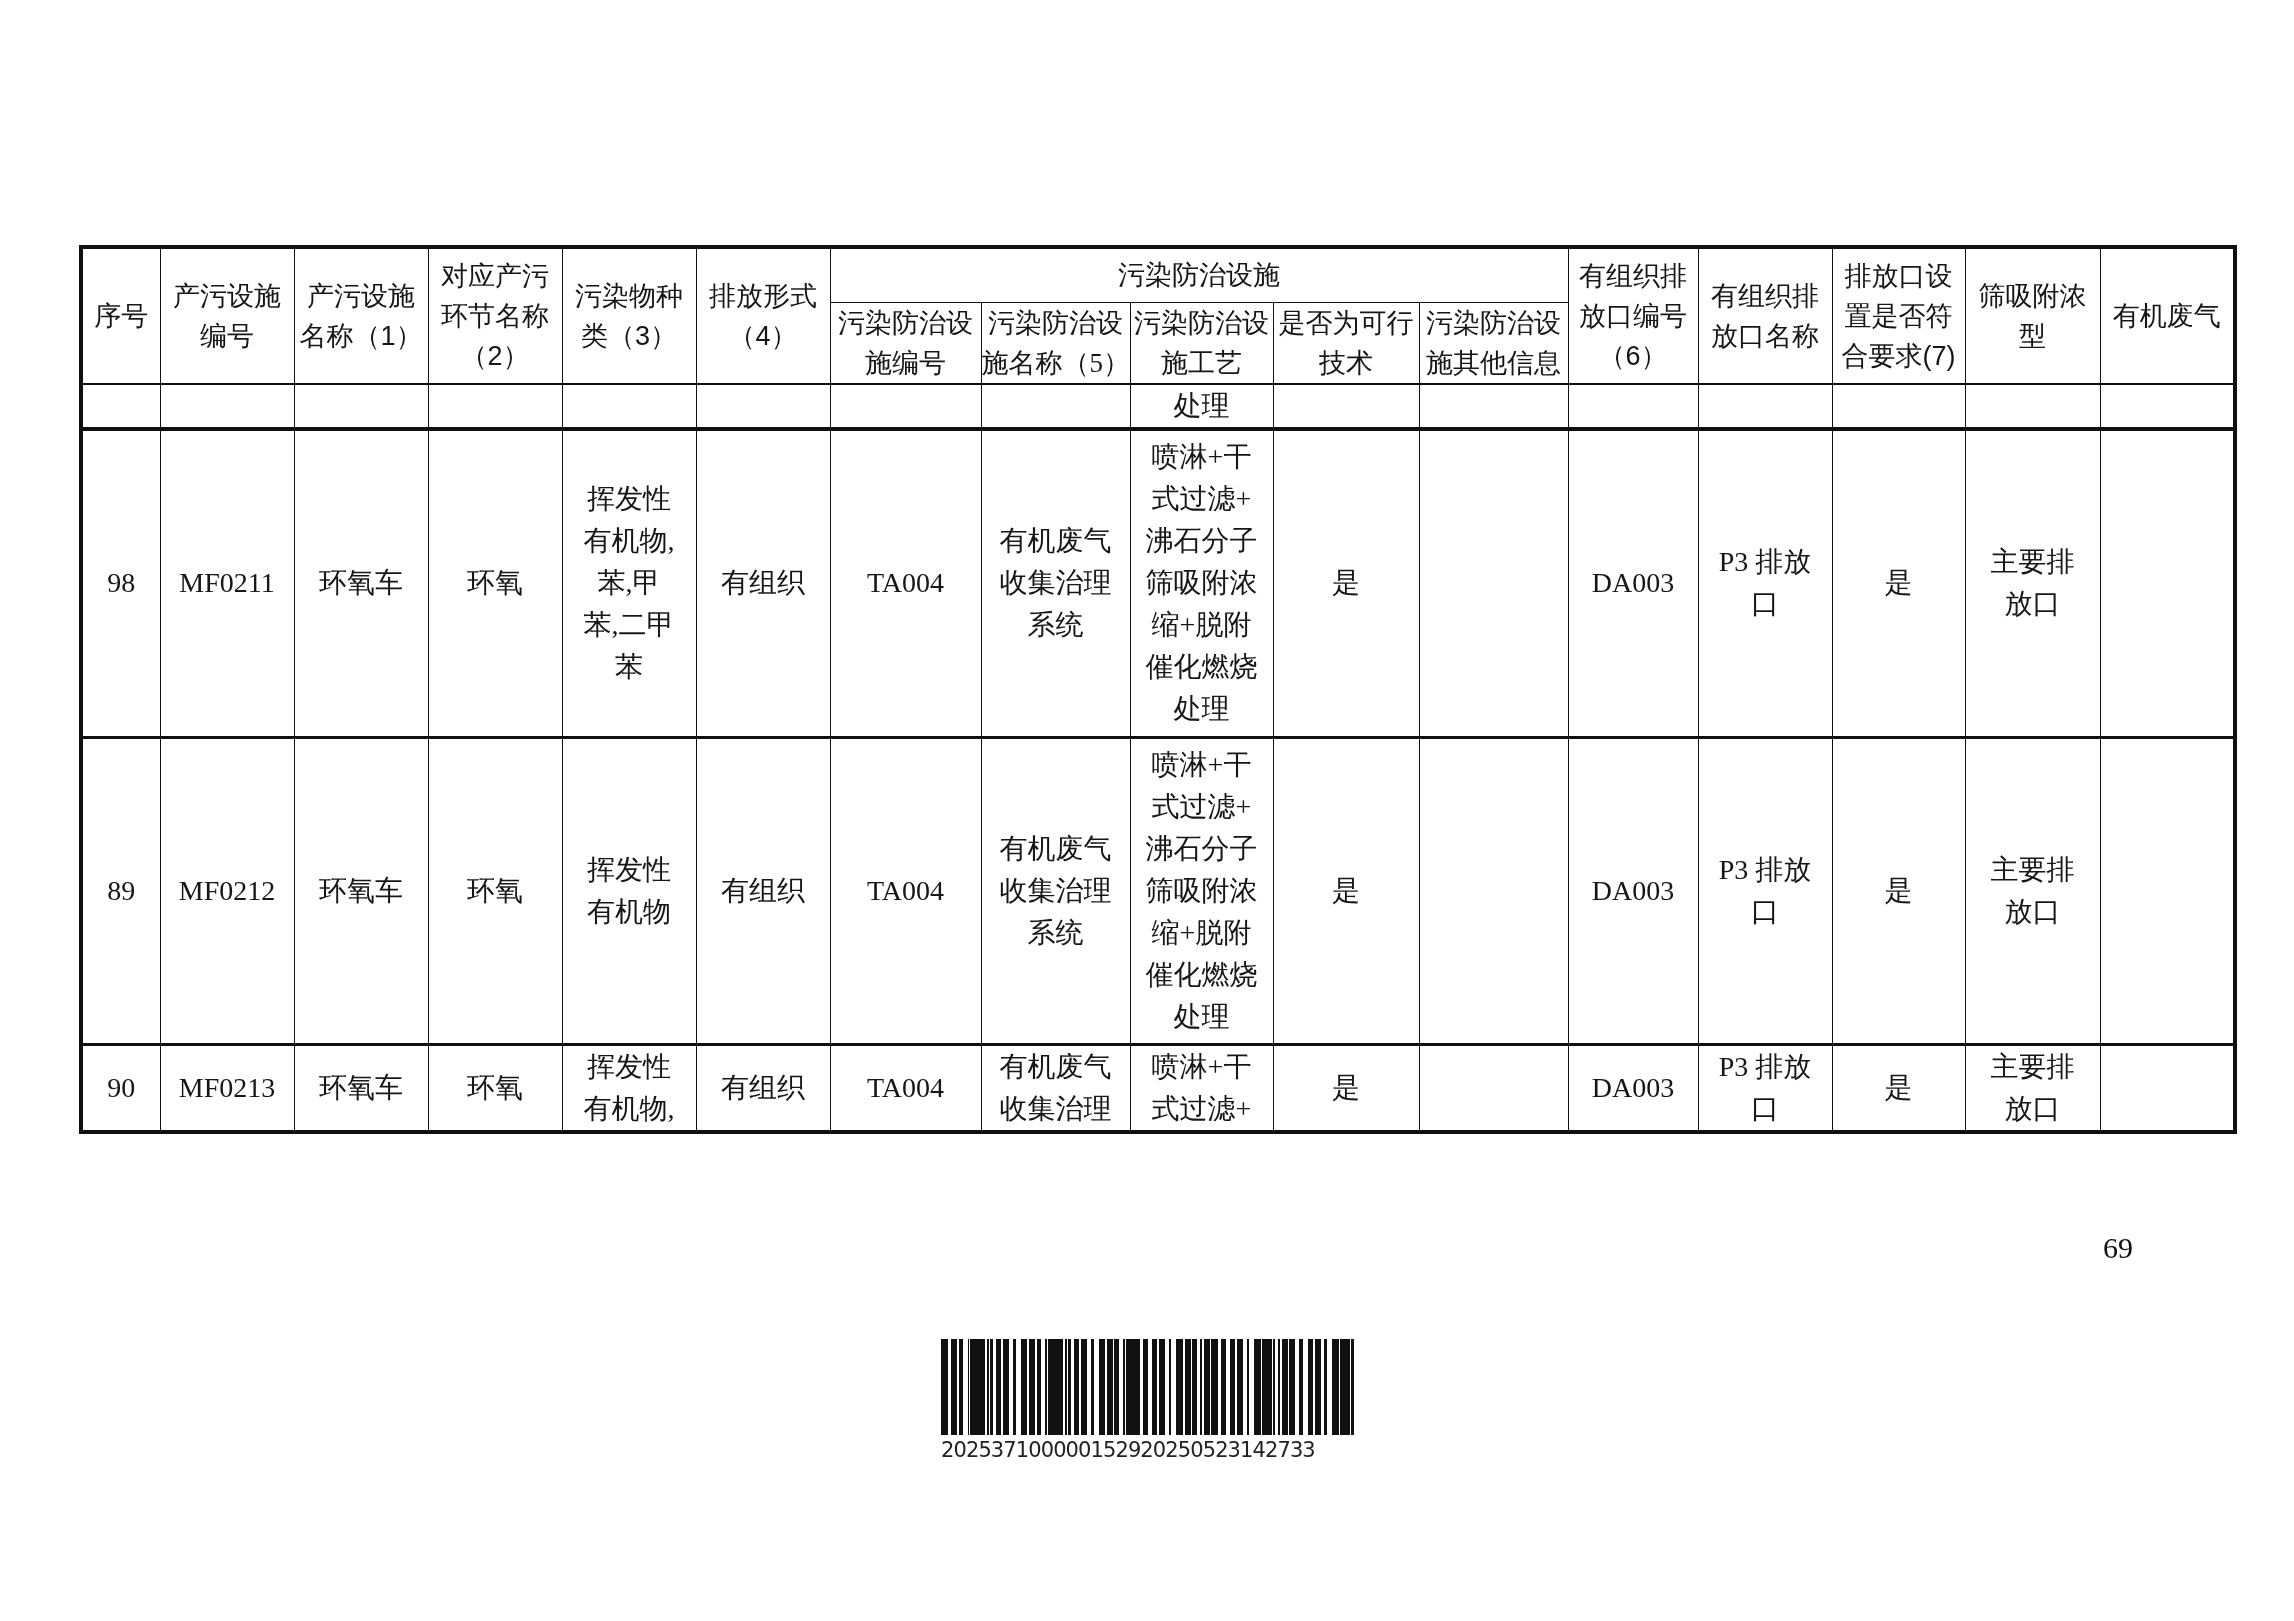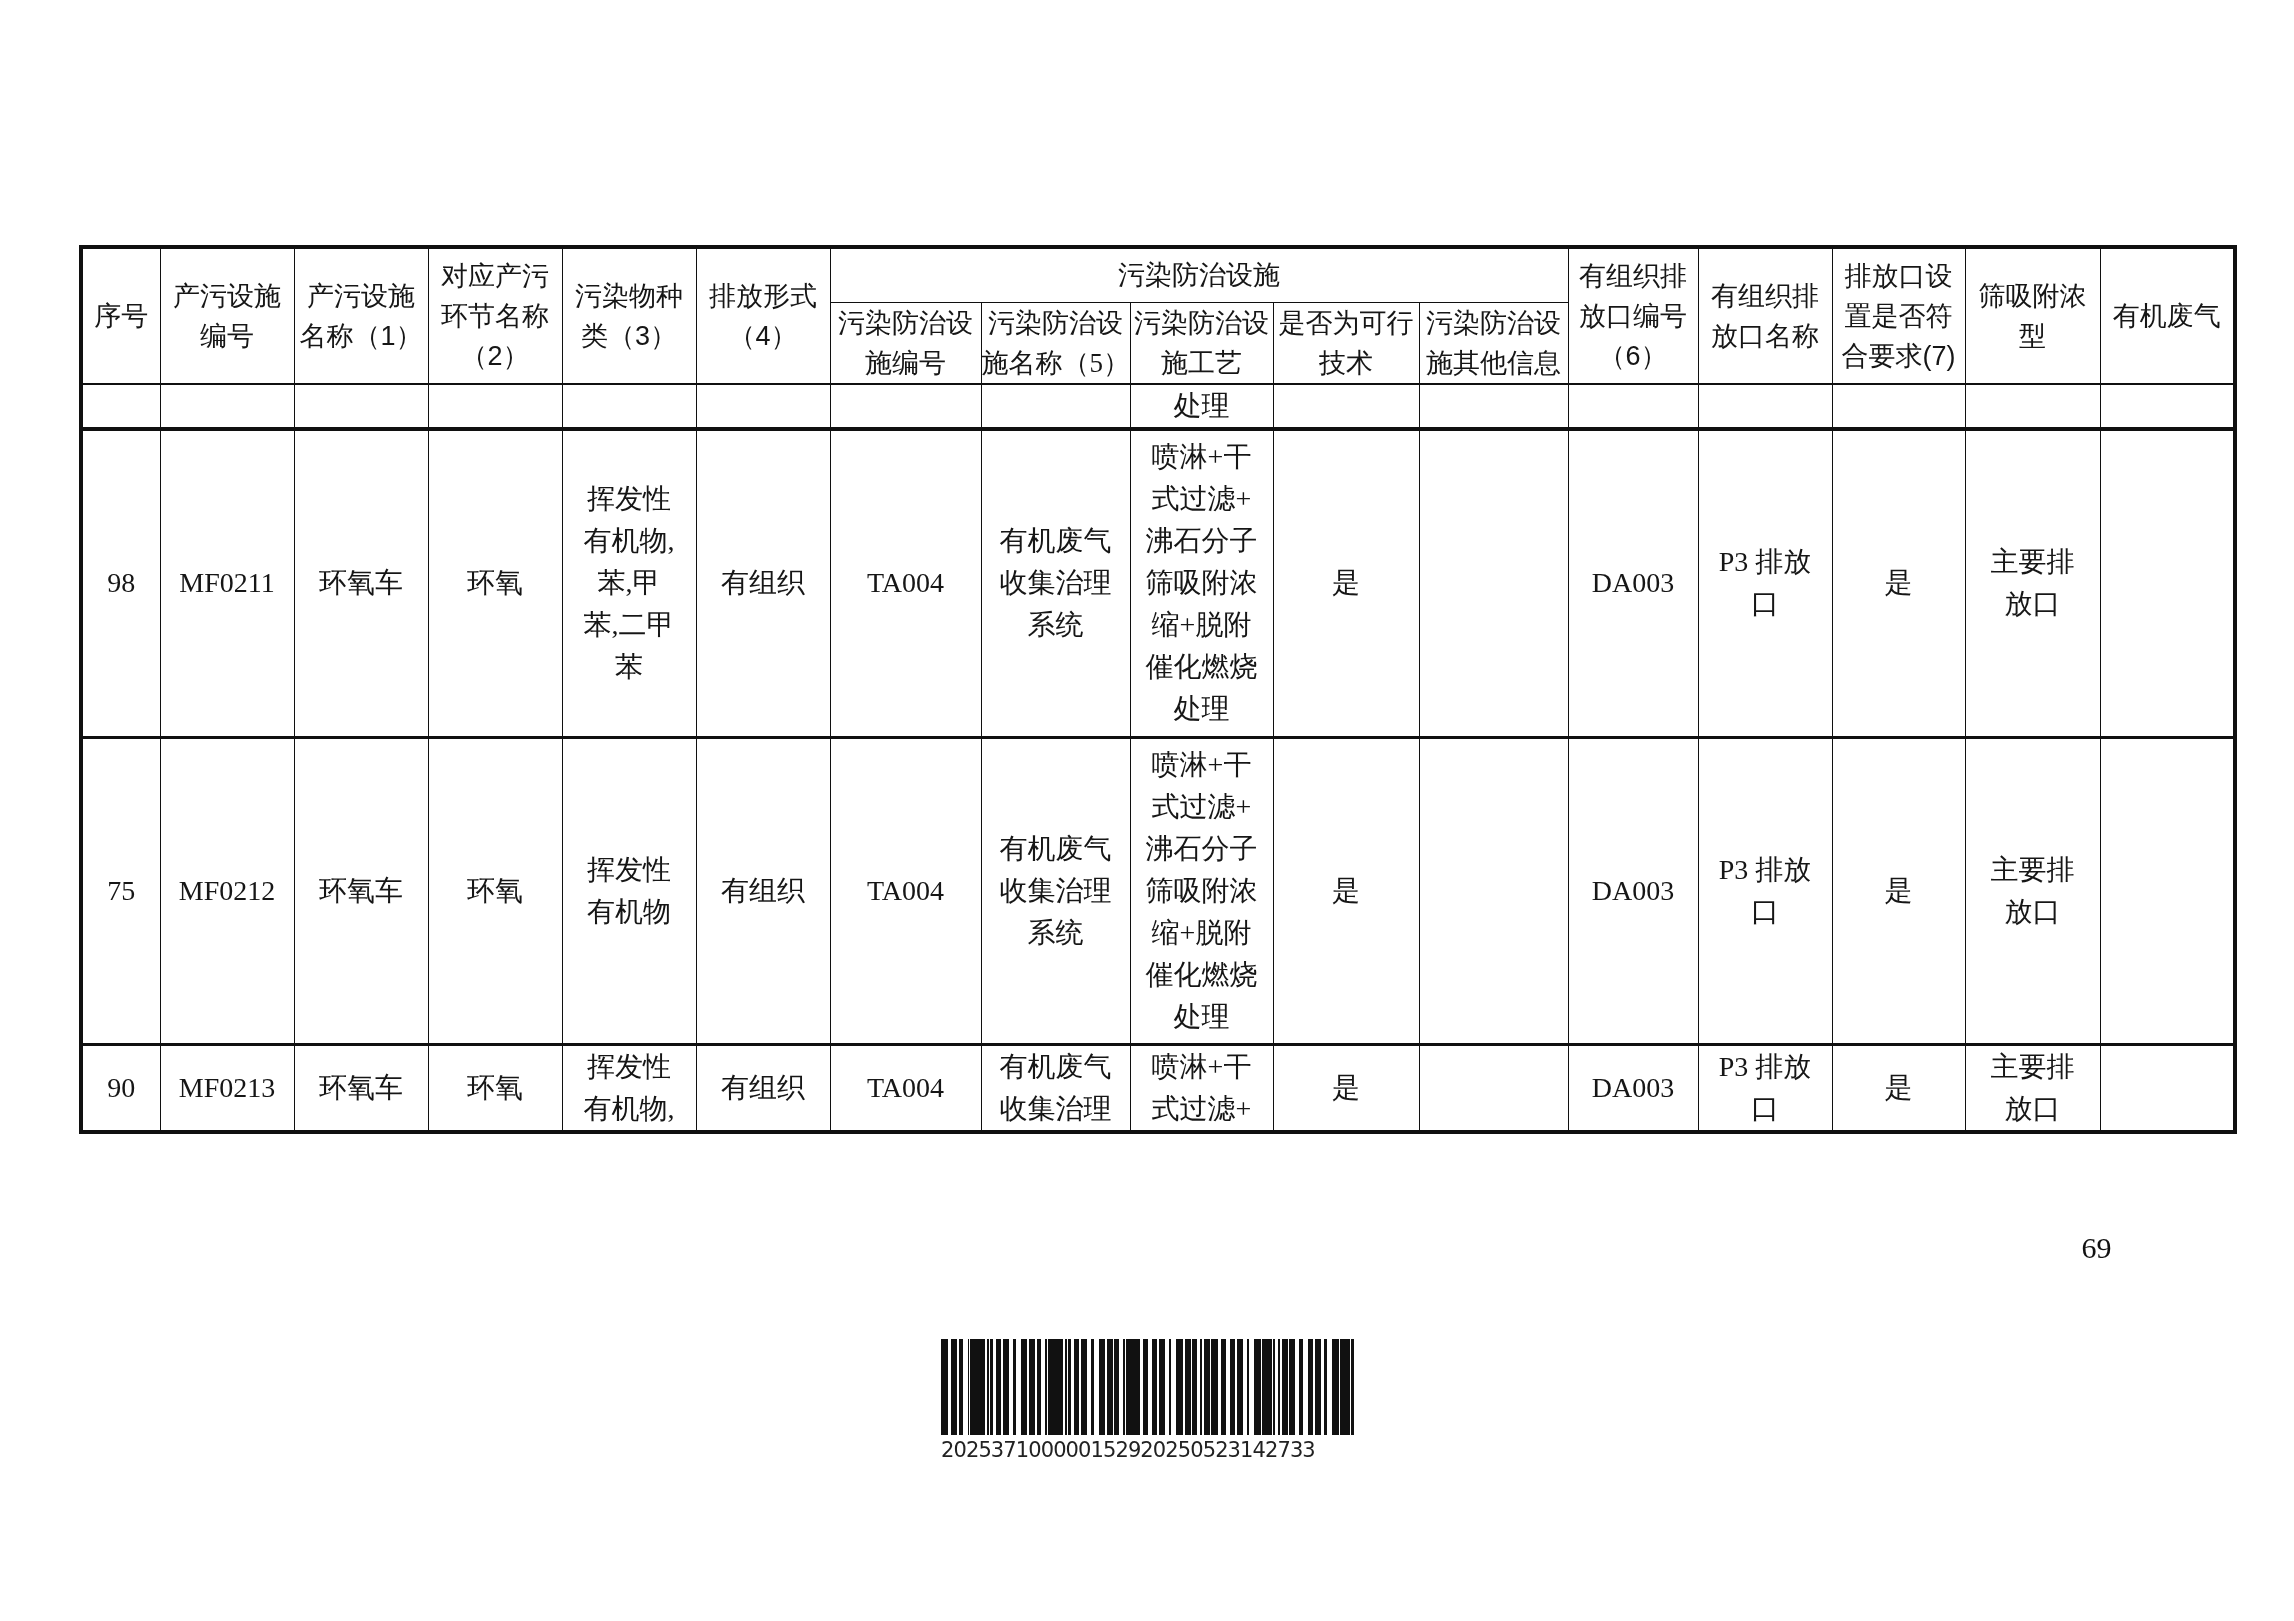--- a/index.html
+++ b/index.html
@@ -54,21 +54,21 @@
   tr.datarow-b { height: 307px; }
   tr.datarow-a td, tr.datarow-b td { border-bottom-width: 3.6px; }
   tr.datarow-c { height: 84px; }
 
   
   .page-number {
     position: absolute;
     left: 2060px;
     top: 1231px;
     width: 73px;
-    text-align: center;
+    text-align: right;
     font-size: 30px;
     font-family: "Liberation Serif", "DejaVu Serif", serif;
     color: #111;
   }
 
   
   .barcode-bars {
     position: absolute;
     left: 941px;
     top: 1339px;
@@ -202,21 +202,21 @@
         <td></td>
         <td>DA003</td>
         <td>P3 排放
 口</td>
         <td>是</td>
         <td>主要排
 放口</td>
         <td></td>
       </tr>
       <tr class="datarow-b">
-        <td>75</td>
+        <td>89</td>
         <td>MF0212</td>
         <td>环氧车</td>
         <td>环氧</td>
         <td>挥发性
 有机物</td>
         <td>有组织</td>
         <td>TA004</td>
         <td>有机废气
 收集治理
 系统</td>

